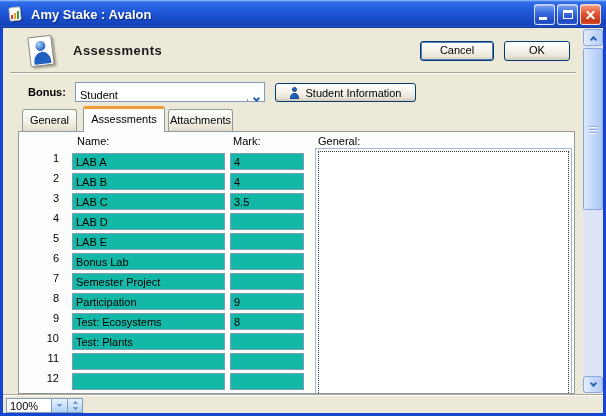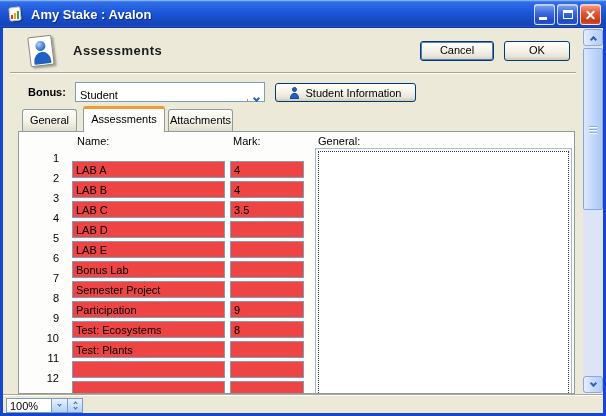--- a/index.html
+++ b/index.html
@@ -71,21 +71,21 @@
   .tab-general{left:19px;width:55px;}
   .tab-assessments{left:80px;width:82px;}
   .tab-attachments{left:165px;width:65px;}
   
   .panel{position:absolute;left:15px;top:103px;width:557px;height:263px;background:#FDFDFB;
     border:1px solid #919B9C;overflow:hidden;z-index:2;}
   .col-hdr{position:absolute;top:3px;font-size:11px;color:#000;}
   .hdr-name{left:58px;} .hdr-mark{left:214px;} .hdr-comments{left:299px;}
   .trow{position:absolute;left:0;width:290px;height:20px;}
   .rnum{position:absolute;left:0;top:3px;width:40px;text-align:right;font-size:11px;}
-  .tin{position:absolute;top:12px;height:17px;border:1px solid #7F9DB9;background:#ef4444;
+  .tin{position:absolute;top:4px;height:17px;border:1px solid #7F9DB9;background:#14b8a6;
     font-family:"Liberation Sans",sans-serif;font-size:11px;padding:0 3px;margin:0;}
   .tin.name{left:53px;width:153px;}
   .tin.mark{left:211px;width:74px;}
   .comments-outer{position:absolute;left:296px;top:16px;width:257px;height:260px;
     border:1px solid #A3B8D2;background:#fff;padding:2px;}
   .comments-inner{width:100%;height:100%;border:1px dotted #3A3A3A;background:#fff;}
   
   .sbar{position:absolute;left:580px;top:1px;width:20px;height:364px;background:#DCE4F6;}
   .sb-btn{position:absolute;left:0;width:20px;height:17px;border:1px solid #8DA8DC;border-radius:3px;
     background:linear-gradient(90deg,#E6EEFC,#C8DAFA 50%,#B4CCF6);

